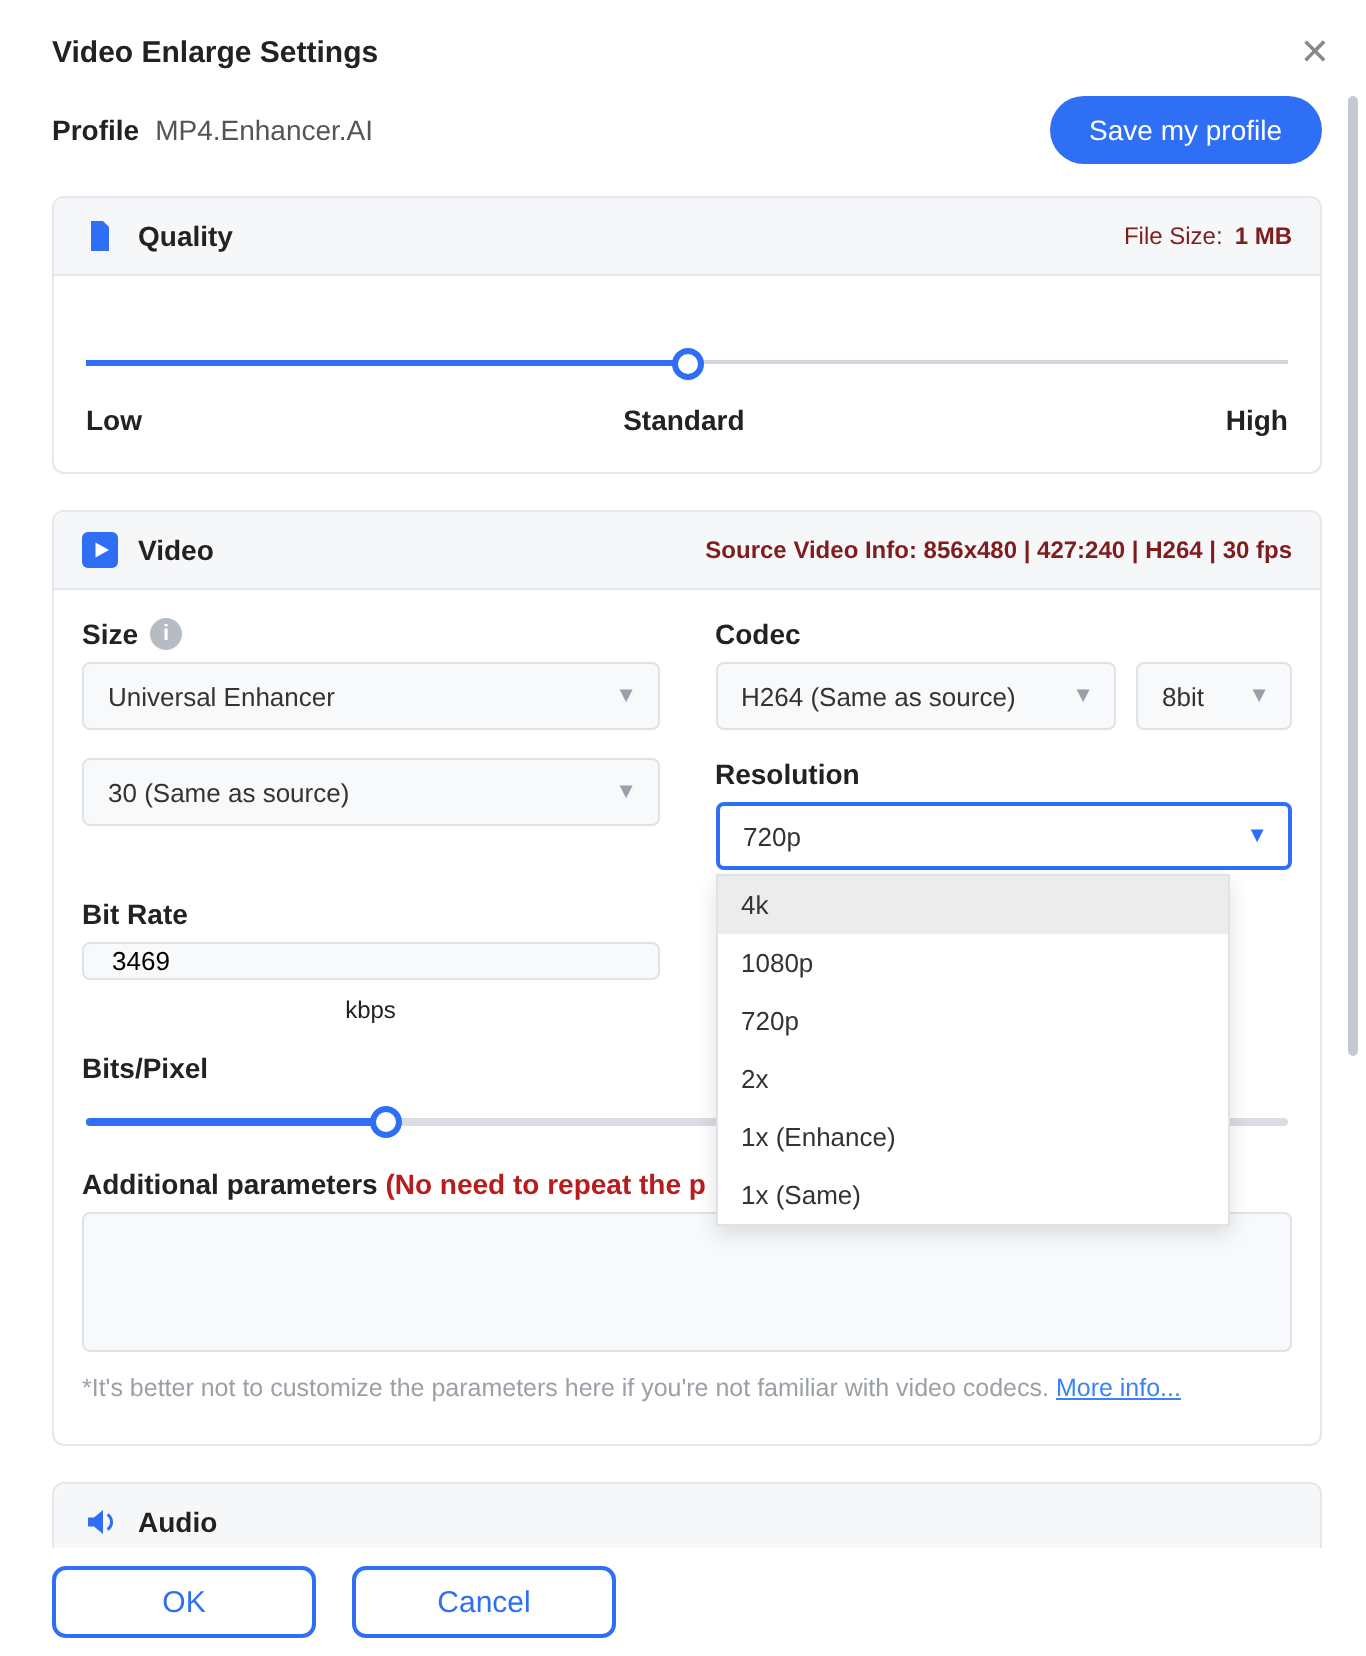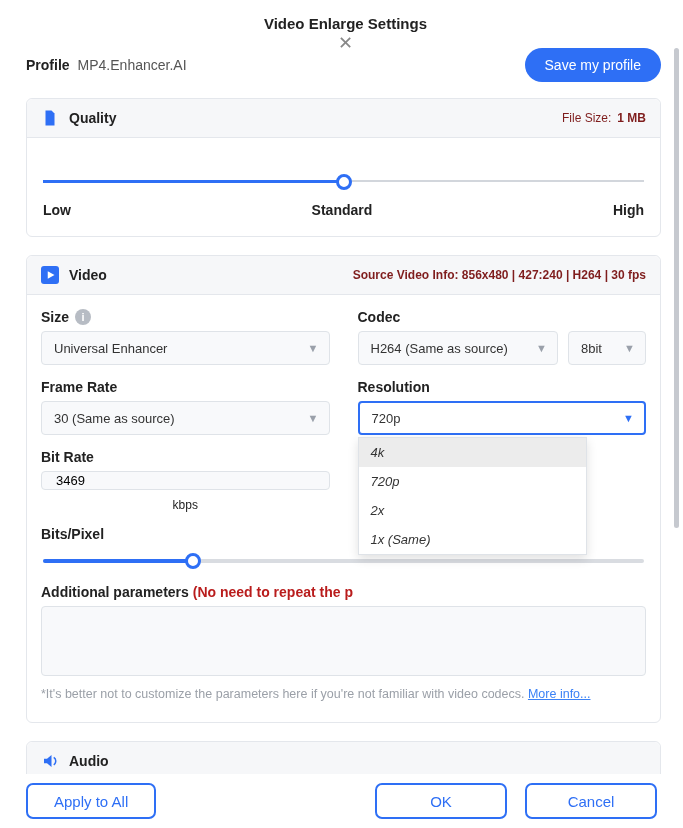--- a/index.html
+++ b/index.html
@@ -1,19 +1,19 @@
 <!DOCTYPE html>
 <html><head>
 <meta charset="utf-8">
 <style>
   * { box-sizing: border-box; }
   html,body { margin:0; padding:0; font-family: -apple-system, "Segoe UI", Arial, sans-serif; color:#222; }
   body { width:683px; height:828px; background:#fff; overflow:hidden; position:relative; }
 
-  .titlebar { display:flex; align-items:center; justify-content:space-between; padding:15px 18px 10px 26px;flex-direction:column; }
+  .titlebar { display:flex; align-items:center; justify-content:space-between; padding:15px 18px 10px 26px; }
   .titlebar h1 { font-size:15px; font-weight:700; margin:0; }
   .close-x { font-size:18px; color:#888; cursor:pointer; }
 
   .scroll-area { position:absolute; top:42px; bottom:54px; left:0; right:0; overflow:hidden; padding:0 14px 0 26px; }
   .scroll-inner { padding-right:8px; }
 
   .profile-row { display:flex; align-items:center; justify-content:space-between; margin:6px 0 16px; }
   .profile-left { font-size:14px; }
   .profile-left b { font-weight:700; margin-right:8px; }
   .profile-left span.val { color:#555; }
@@ -52,21 +52,21 @@
   .bp-fill { position:absolute; left:0; width:25%; top:11px; height:4px; background:#2e6ff5; border-radius:2px;}
   .bp-knob { position:absolute; left:25%; top:5px; width:16px; height:16px; border-radius:50%; background:#fff; border:3px solid #2e6ff5; transform:translateX(-50%);}
 
   .ap-label { font-size:14px; font-weight:700; margin:10px 0 6px;}
   .ap-label .hint { color:#b91c1c; font-weight:600;}
   .textarea { width:100%; height:70px; border:1px solid #dfe3e8; border-radius:4px; background:#f8f9fb;}
   .note { font-size:12.5px; color:#9ba0a8; margin-top:10px; line-height:1.4;}
   .note a { color:#3b82f6; text-decoration:underline; cursor:pointer;}
 
   
-  .dropdown-pop { position:absolute; background:#fff; border:1px solid #dfe3e8; box-shadow:0 4px 10px rgba(0,0,0,.12); width:229px; z-index:50;font-style:italic; }
+  .dropdown-pop { position:absolute; background:#fff; border:1px solid #dfe3e8; box-shadow:0 4px 10px rgba(0,0,0,.12); width:257px; z-index:50; }
   .dropdown-pop .opt { padding:7px 12px; font-size:13px; color:#333; cursor:pointer; }
   .dropdown-pop .opt.hl { background:#ececec; }
 
   .sel-active { border:2px solid #2e6ff5; background:#fff; }
 
   
   .footer { position:absolute; left:0; right:0; bottom:0; height:54px; display:flex; align-items:center; justify-content:space-between; padding:0 26px; background:#fff;}
   .btn-outline { border:2px solid #2e6ff5; color:#2e6ff5; background:#fff; border-radius:7px; height:36px; padding:0 26px; font-size:15px; font-weight:500; cursor:pointer;}
   .footer .right { display:flex; gap:18px;}
   .footer .right .btn-outline { min-width:132px; }
@@ -160,40 +160,39 @@
                   <span class="caret">▼</span>
               </div>
               <div class="select b">
                 <span>8bit</span>
                   <span class="caret">▼</span>
               </div>
             </div>
           </div>
 
           <div>
-            <div class="fld-label">
-                <span>Frame Rate</span>
-              </div>
             <div class="select">
               <span>30 (Same as source)</span>
                 <span class="caret">▼</span>
             </div>
           </div>
           <div style="position:relative;">
             <div class="fld-label">
                 <span>Resolution</span>
               </div>
             <div class="select sel-active">
               <span>720p</span>
                 <span class="caret" style="color:#2e6ff5">▼</span>
             </div>
             <div class="dropdown-pop" id="res-pop" style="left:0; top:58px;">
                 <div class="opt hl">4k</div>
+                <div class="opt">1080p</div>
                 <div class="opt">720p</div>
                 <div class="opt">2x</div>
+                <div class="opt">1x (Enhance)</div>
                 <div class="opt">1x (Same)</div>
               </div>
           </div>
 
           <div>
             <div class="fld-label">
                 <span>Bit Rate</span>
               </div>
             <div class="unit-row">
               <div class="text-in">
@@ -244,18 +243,17 @@
     </div>
 
   </div>
 </div>
 
 <div class="right-rail">
     <div class="rail-thumb"></div>
   </div>
 
 <div class="footer">
-  <button class="btn-outline">Apply to All</button>
   <div class="right">
     <button class="btn-outline">OK</button>
     <button class="btn-outline">Cancel</button>
   </div>
 </div>
 
 </body></html>

